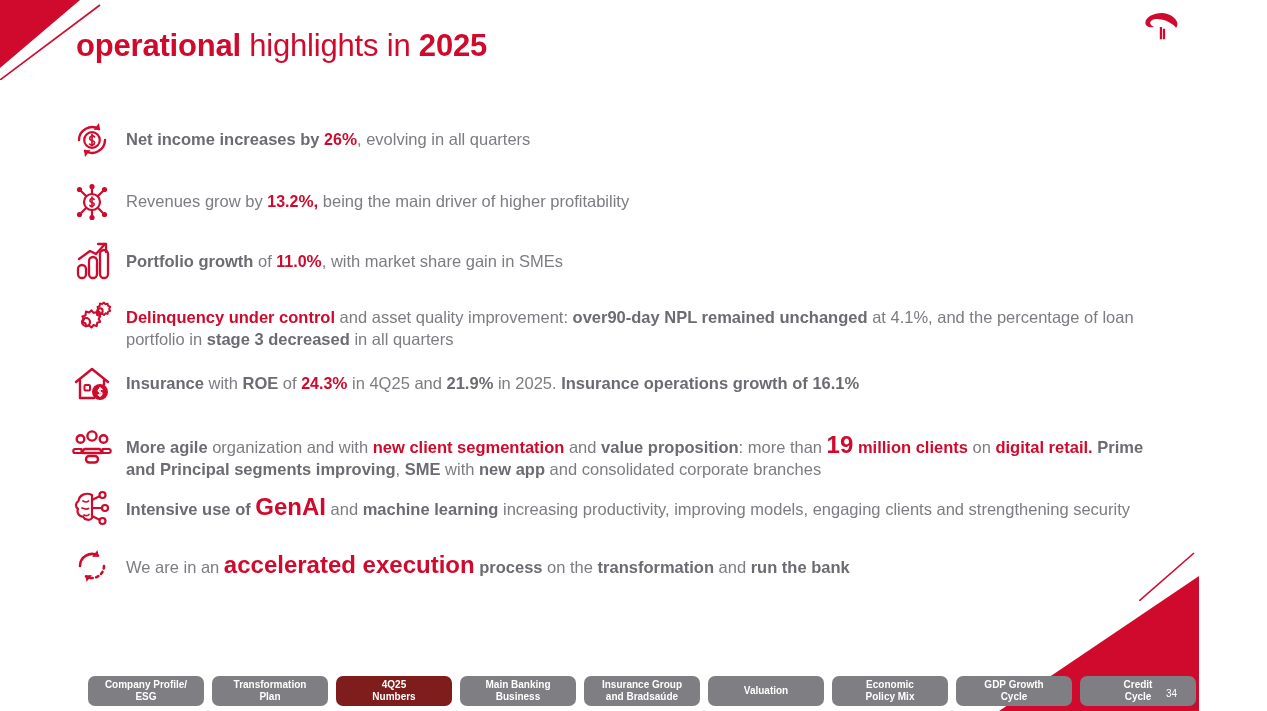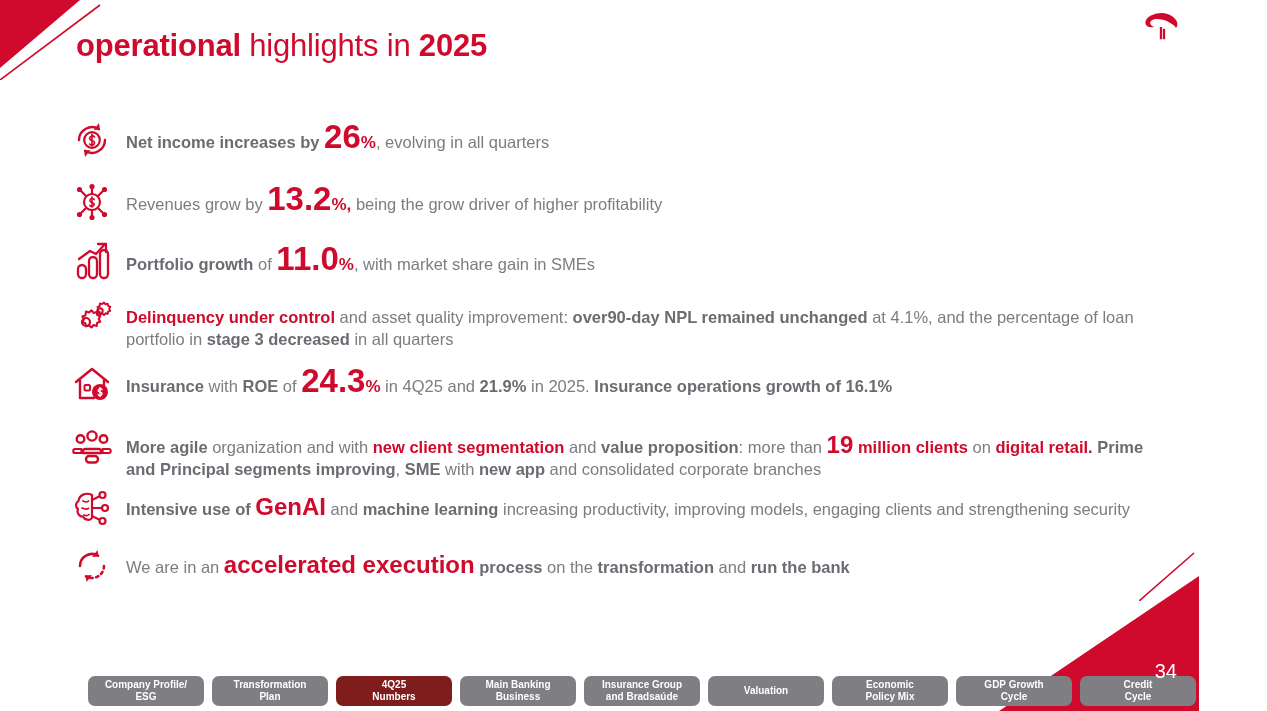--- a/index.html
+++ b/index.html
@@ -100,21 +100,21 @@
     line-height: 22px;
     color: #7c7c82;
     max-width: 1035px;
     padding-top: 10px;
   }
   .bullet .text b { color: #6b6b72; font-weight: bold; }
   .bullet .text .rb { color: #cf0a2c; font-weight: bold; }
   .bullet .text .big {
     color: #cf0a2c;
     font-weight: bold;
-    font-size: 33px;
+    font-size: 16px;
     line-height: 18px;
   }
   .bullet .text .big-sm {
     color: #cf0a2c;
     font-weight: bold;
     font-size: 17px;
   }
   .bullet .text .xl {
     color: #cf0a2c;
     font-weight: bold;
@@ -152,24 +152,24 @@
     display: flex;
     align-items: center;
     justify-content: center;
     text-align: center;
     padding: 0 4px;
   }
   .nav-chip.active { background: #7f1d1d; }
 
   .page-num {
     position: absolute;
-    bottom: 28px;
+    bottom: 12px;
     right: 22px;
     color: #ffffff;
-    font-size: 20px;
+    font-size: 10px;
     z-index: 6;
     margin-top: 32px;
   }
 </style>
 </head>
 <body>
 
 <div class="slide">
 
   <div class="corner-tl"></div>
@@ -216,21 +216,21 @@
             <line x1="27.7" y1="16.3" x2="33" y2="11" stroke="#cf0a2c" stroke-width="2.2"></line>
             <line x1="16.3" y1="27.7" x2="11" y2="33" stroke="#cf0a2c" stroke-width="2.2"></line>
             <line x1="27.7" y1="27.7" x2="33" y2="33" stroke="#cf0a2c" stroke-width="2.2"></line>
             <circle cx="22" cy="6.5" r="2.6" fill="#cf0a2c"></circle>
             <circle cx="22" cy="37.5" r="2.6" fill="#cf0a2c"></circle>
             <circle cx="9.5" cy="9.5" r="2.6" fill="#cf0a2c"></circle>
             <circle cx="34.5" cy="9.5" r="2.6" fill="#cf0a2c"></circle>
             <circle cx="9.5" cy="34.5" r="2.6" fill="#cf0a2c"></circle>
             <circle cx="34.5" cy="34.5" r="2.6" fill="#cf0a2c"></circle>
           </svg></span>
-        <div class="text"><span>Revenues grow by </span><span class="big">13.2</span><span class="big-sm">%,</span><span> being the grow driver of higher profitability</span></div>
+        <div class="text"><span>Revenues grow by </span><span class="big">13.2</span><span class="big-sm">%,</span><span> being the main driver of higher profitability</span></div>
       </div>
       <div class="bullet b3">
         <span class="icon"><svg viewBox="0 0 44 44" width="44" height="44">
             <rect x="8" y="25" width="8" height="13" rx="4" fill="none" stroke="#cf0a2c" stroke-width="2.3"></rect>
             <rect x="19" y="17" width="8" height="21" rx="4" fill="none" stroke="#cf0a2c" stroke-width="2.3"></rect>
             <rect x="30" y="10" width="8" height="28" rx="4" fill="none" stroke="#cf0a2c" stroke-width="2.3"></rect>
             <path d="M9 19 L20 11 L26 14 L35 4" fill="none" stroke="#cf0a2c" stroke-width="2.3" stroke-linecap="round" stroke-linejoin="round"></path>
             <path d="M28 4 h8 v8" fill="none" stroke="#cf0a2c" stroke-width="2.3" stroke-linecap="round" stroke-linejoin="round"></path>
           </svg></span>
         <div class="text"><span><b>Portfolio growth</b></span><span> of </span><span class="big">11.0</span><span class="big-sm">%</span><span>, with market share gain in SMEs</span></div>

